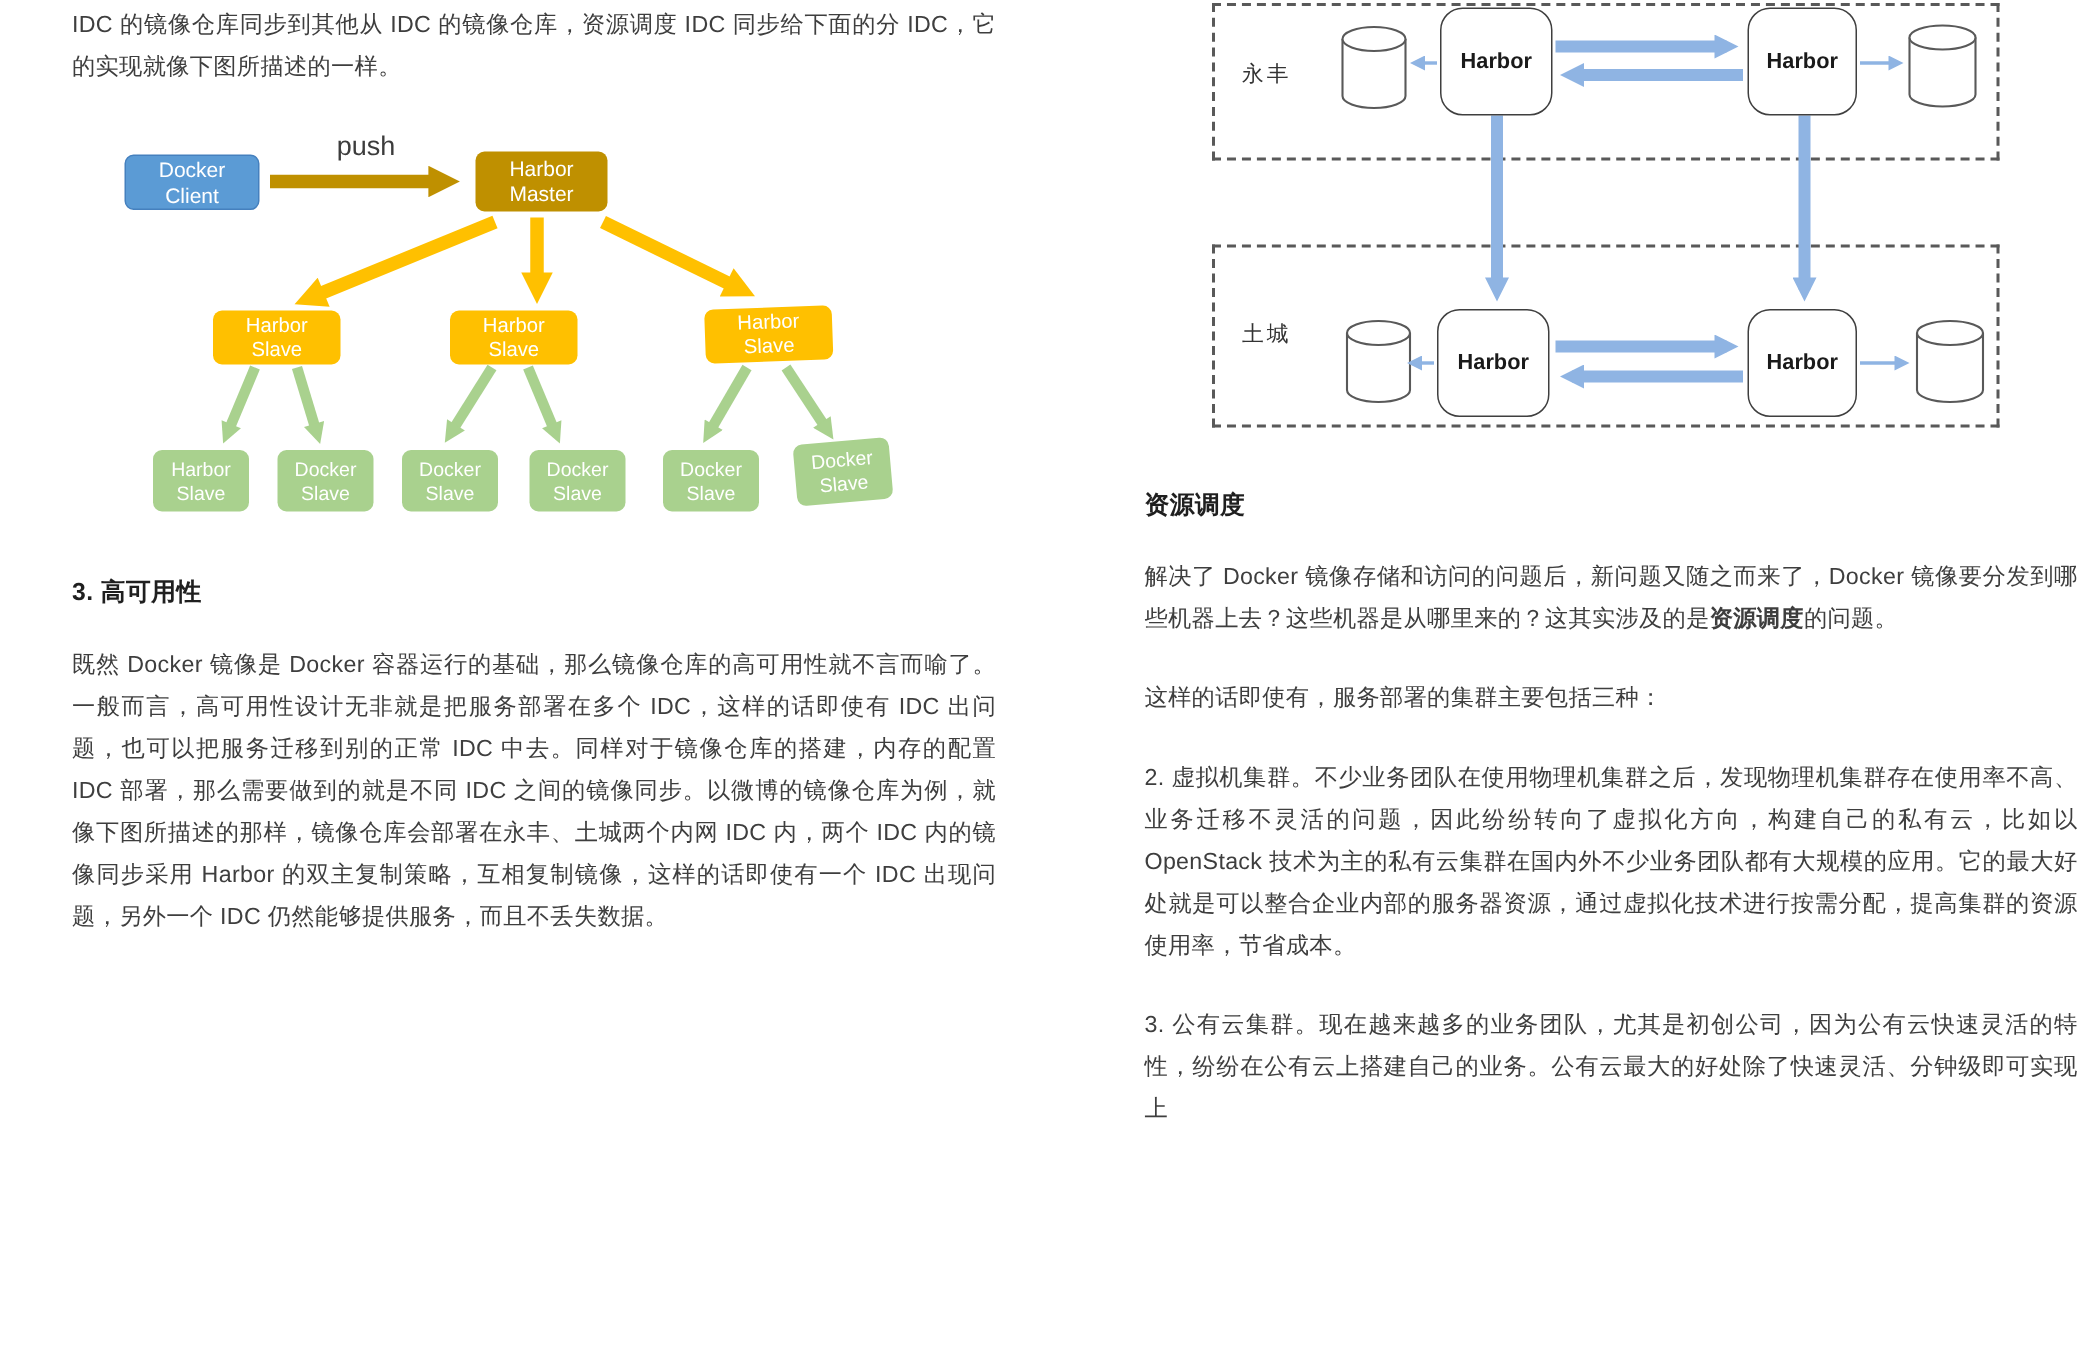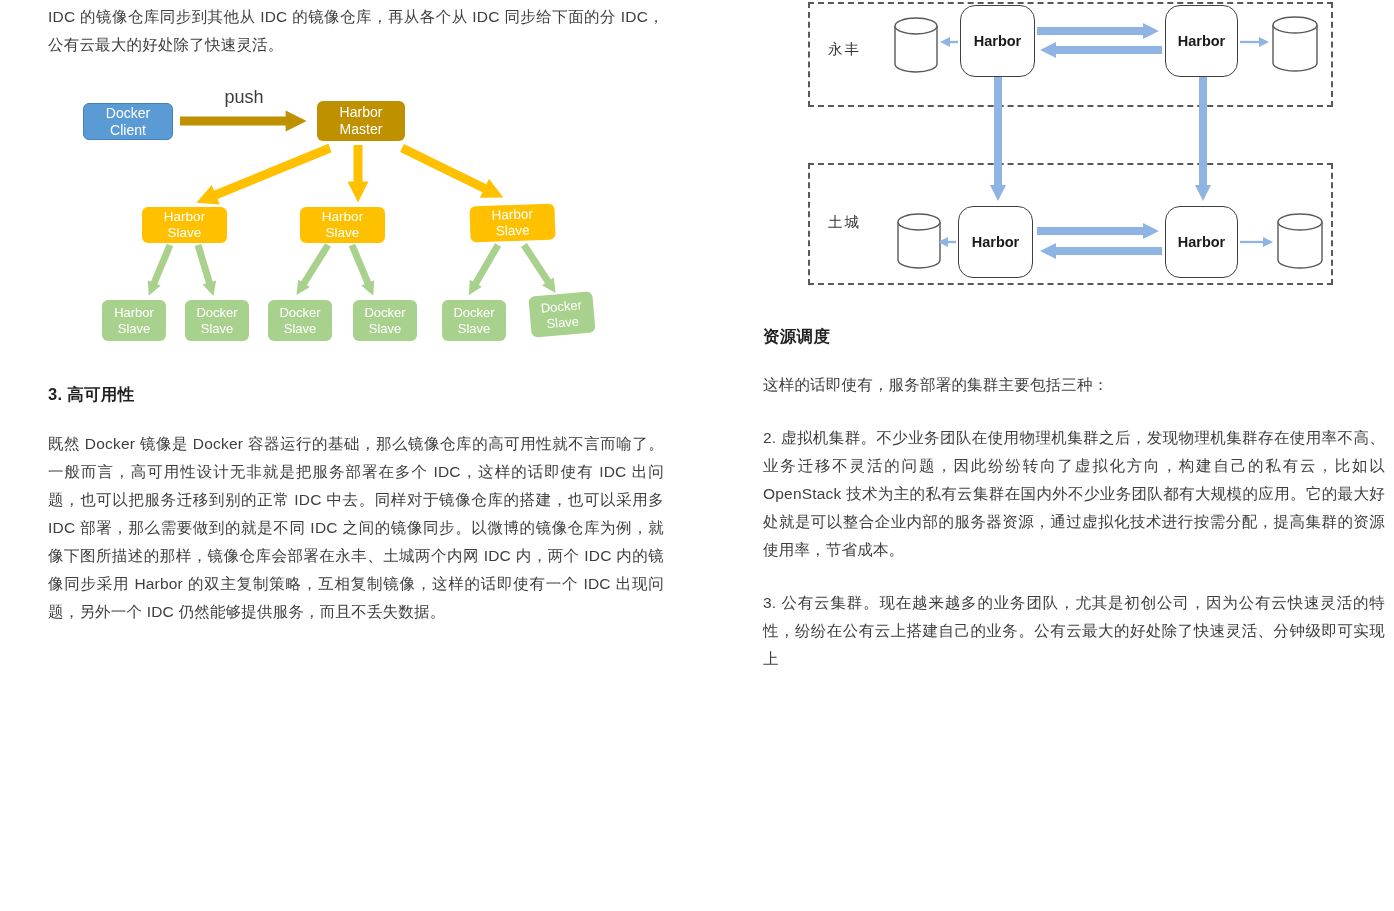--- a/index.html
+++ b/index.html
@@ -37,23 +37,23 @@
   .zone-label { position:absolute; left:18px; font-family:Liberation Sans, sans-serif;
                 font-size:14.5px; color:#333; letter-spacing:2px; }
   .hnode { position:absolute; width:75px; height:72px; background:#fff; border:1.6px solid #3f3f3f;
            border-radius:15px; display:flex; align-items:center; justify-content:center;
            font-size:14.5px; font-weight:600; color:#1a1a1a; }
 </style>
 </head>
 <body>
 
 <div class="lcol">
-  <p class="para abs" style="left:0;top:3px;width:616px">IDC 的镜像仓库同步到其他从 IDC 的镜像仓库，再从各个从 IDC 同步给下面的分 IDC，公有云最大的好处除了快速灵活。</p>
+  <p class="para abs" style="left:0;top:3px;width:616px">IDC 的镜像仓库同步到其他从 IDC 的镜像仓库，资源调度 IDC 同步给下面的分 IDC，它的实现就像下图所描述的一样。</p>
   <h2 class="hsec abs" style="left:0;top:384px">3. 高可用性</h2>
-  <p class="para abs" style="left:0;top:430px;width:616px">既然 Docker 镜像是 Docker 容器运行的基础，那么镜像仓库的高可用性就不言而喻了。一般而言，高可用性设计无非就是把服务部署在多个 IDC，这样的话即使有 IDC 出问题，也可以把服务迁移到别的正常 IDC 中去。同样对于镜像仓库的搭建，也可以采用多 IDC 部署，那么需要做到的就是不同 IDC 之间的镜像同步。以微博的镜像仓库为例，就像下图所描述的那样，镜像仓库会部署在永丰、土城两个内网 IDC 内，两个 IDC 内的镜像同步采用 Harbor 的双主复制策略，互相复制镜像，这样的话即使有一个 IDC 出现问题，另外一个 IDC 仍然能够提供服务，而且不丢失数据。</p>
+  <p class="para abs" style="left:0;top:430px;width:616px">既然 Docker 镜像是 Docker 容器运行的基础，那么镜像仓库的高可用性就不言而喻了。一般而言，高可用性设计无非就是把服务部署在多个 IDC，这样的话即使有 IDC 出问题，也可以把服务迁移到别的正常 IDC 中去。同样对于镜像仓库的搭建，内存的配置 IDC 部署，那么需要做到的就是不同 IDC 之间的镜像同步。以微博的镜像仓库为例，就像下图所描述的那样，镜像仓库会部署在永丰、土城两个内网 IDC 内，两个 IDC 内的镜像同步采用 Harbor 的双主复制策略，互相复制镜像，这样的话即使有一个 IDC 出现问题，另外一个 IDC 仍然能够提供服务，而且不丢失数据。</p>
 </div>
 
 <div class="ldiag">
   <svg class="abs" style="left:0;top:0" width="700" height="270" viewBox="0 0 700 270">
     <defs>
       <marker id="mGold" viewBox="0 0 10 10" refX="4" refY="5" markerWidth="24" markerHeight="21" orient="auto" markerUnits="userSpaceOnUse">
           <path d="M0,0L10,5L0,10z" fill="#bf9000"></path>
         </marker>
       <marker id="mYel" viewBox="0 0 10 10" refX="4" refY="5" markerWidth="24" markerHeight="21" orient="auto" markerUnits="userSpaceOnUse">
           <path d="M0,0L10,5L0,10z" fill="#ffc000"></path>
@@ -175,16 +175,17 @@
   </svg>
 
   <div class="hnode" style="left:960px;top:5px">Harbor</div>
   <div class="hnode" style="left:1165px;top:5px;width:73px">Harbor</div>
   <div class="hnode" style="left:958px;top:206px">Harbor</div>
   <div class="hnode" style="left:1165px;top:206px;width:73px">Harbor</div>
 </div>
 
 <div class="rtext">
   <h2 class="hsec">资源调度</h2>
+  <p class="para"><span>解决了 Docker 镜像存储和访问的问题后，新问题又随之而来了，Docker 镜像要分发到哪些机器上去？这些机器是从哪里来的？这其实涉及的是</span><b>资源调度</b><span>的问题。</span></p>
   <p class="para">这样的话即使有，服务部署的集群主要包括三种：</p>
   <p class="para">2. 虚拟机集群。不少业务团队在使用物理机集群之后，发现物理机集群存在使用率不高、业务迁移不灵活的问题，因此纷纷转向了虚拟化方向，构建自己的私有云，比如以 OpenStack 技术为主的私有云集群在国内外不少业务团队都有大规模的应用。它的最大好处就是可以整合企业内部的服务器资源，通过虚拟化技术进行按需分配，提高集群的资源使用率，节省成本。</p>
   <p class="para">3. 公有云集群。现在越来越多的业务团队，尤其是初创公司，因为公有云快速灵活的特性，纷纷在公有云上搭建自己的业务。公有云最大的好处除了快速灵活、分钟级即可实现上</p>
 </div>
 
 </body></html>

